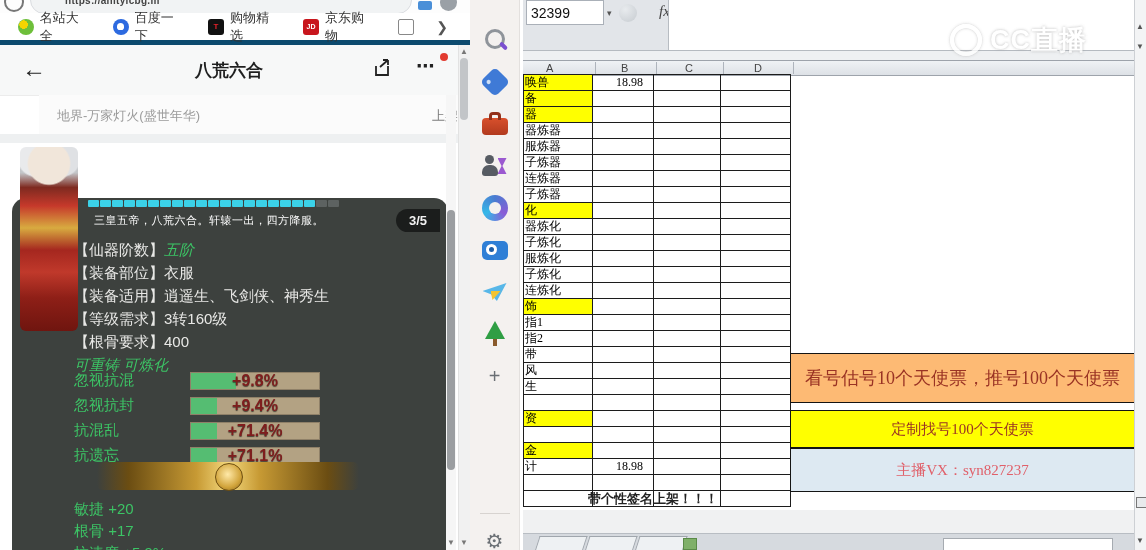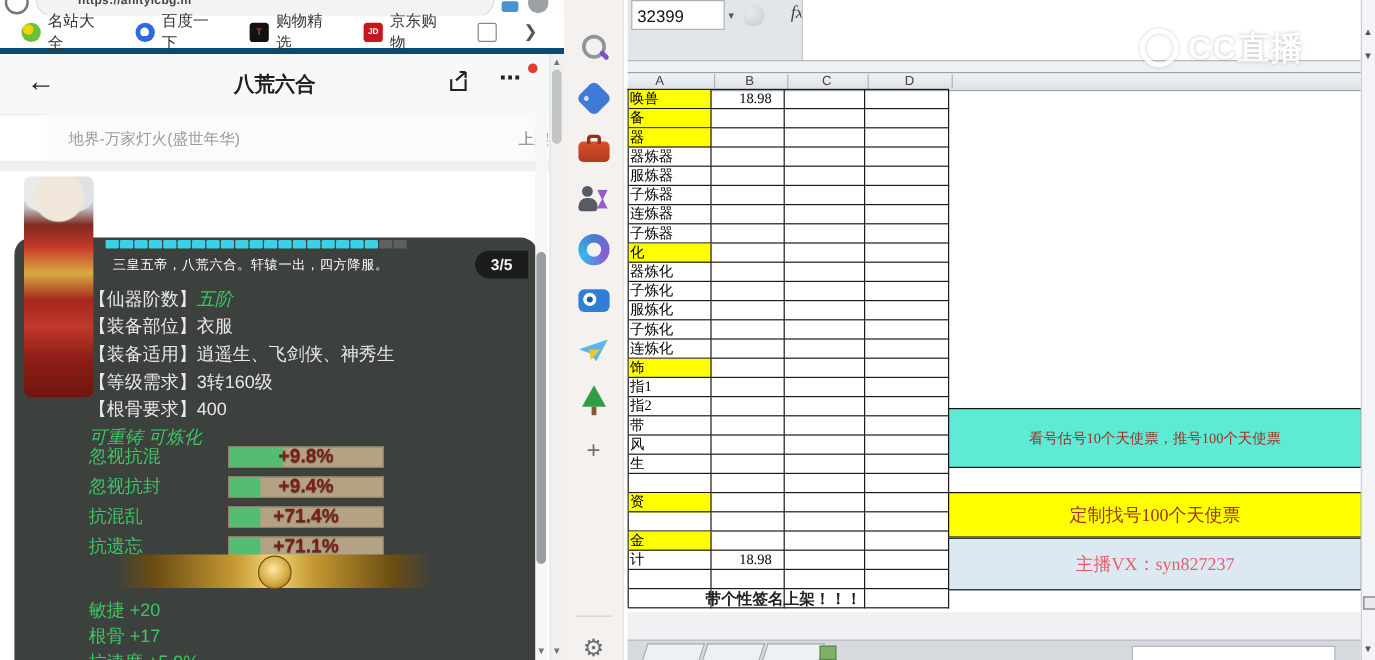--- a/index.html
+++ b/index.html
@@ -136,21 +136,21 @@
          font-family:"Liberation Serif","DejaVu Serif",serif;font-size:12px;color:#000;
          overflow:hidden;white-space:nowrap;line-height:15px;}
   .gA{width:69px;padding-left:1px;} .gB{width:61px;text-align:right;padding-right:10px;}
   .gC{width:67px;} .gD{width:70px;}
   .gy{background:#ffff00;}
   .gnote{position:absolute;left:64px;top:0;font-family:"Liberation Serif",serif;font-size:13px;font-weight:bold;
          color:#222;white-space:nowrap;z-index:2;line-height:16px;}
   .ann{left:270px;width:345px;box-sizing:border-box;border:1.5px solid #141414;
        font-family:"Liberation Serif","DejaVu Serif",serif;display:flex;align-items:center;justify-content:center;
        white-space:nowrap;overflow:hidden;}
-  #ann0{top:340px;height:50px;background:#5eead4;color:#9a3324;font-size:12px;}
+  #ann0{top:353px;height:50px;background:#fdba74;color:#9a3324;font-size:18px;}
   #ann1{top:410px;height:38px;background:#ffff00;color:#9a3324;font-size:15px;}
   #ann2{top:448px;height:44px;background:#dde9f2;color:#e0606a;font-size:15px;}
   #footer-strip{left:3px;top:510px;width:611px;height:23px;background:#f0f1f2;}
   #tabsbar{left:3px;top:533px;width:611px;height:17px;background:#d6dadf;border-top:1px solid #b8bdc3;}
   .sheettab{position:absolute;top:2px;width:46px;height:15px;background:#eef1f3;border:1px solid #a0a6ad;
             border-bottom:none;transform:skewX(-18deg);}
   #tab-insert{position:absolute;left:160px;top:4px;width:12px;height:10px;background:#7fb069;border:1px solid #5a8a48;}
   #hscroll{position:absolute;left:420px;top:4px;width:168px;height:11px;background:#fff;border:1px solid #a6abb1;}
   #vscroll{left:614px;top:0;width:12px;height:550px;background:#f3f4f5;border-left:1px solid #cdd0d4;}
   .vs-glyph{position:absolute;left:616px;font-size:8px;color:#555;}

